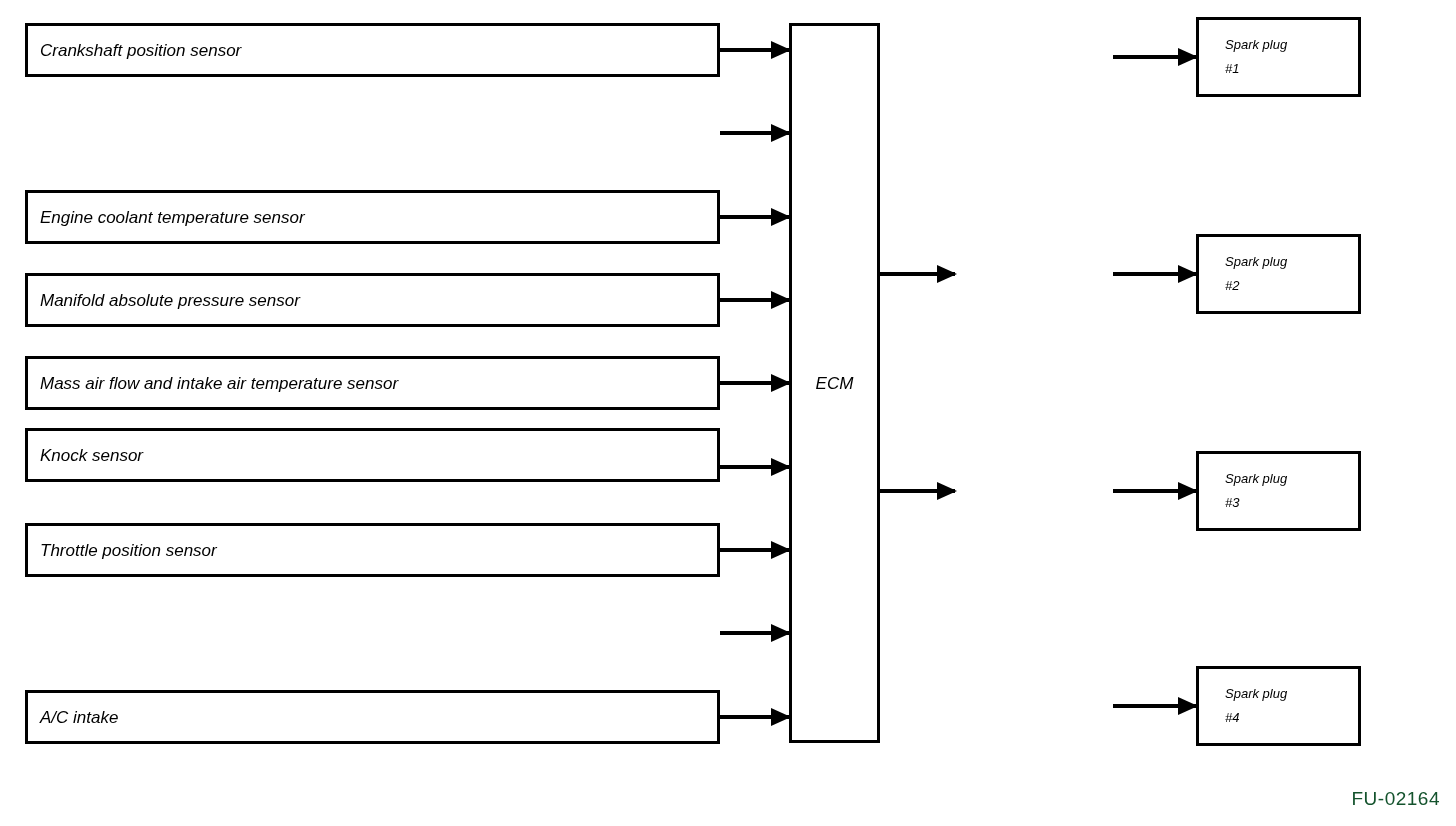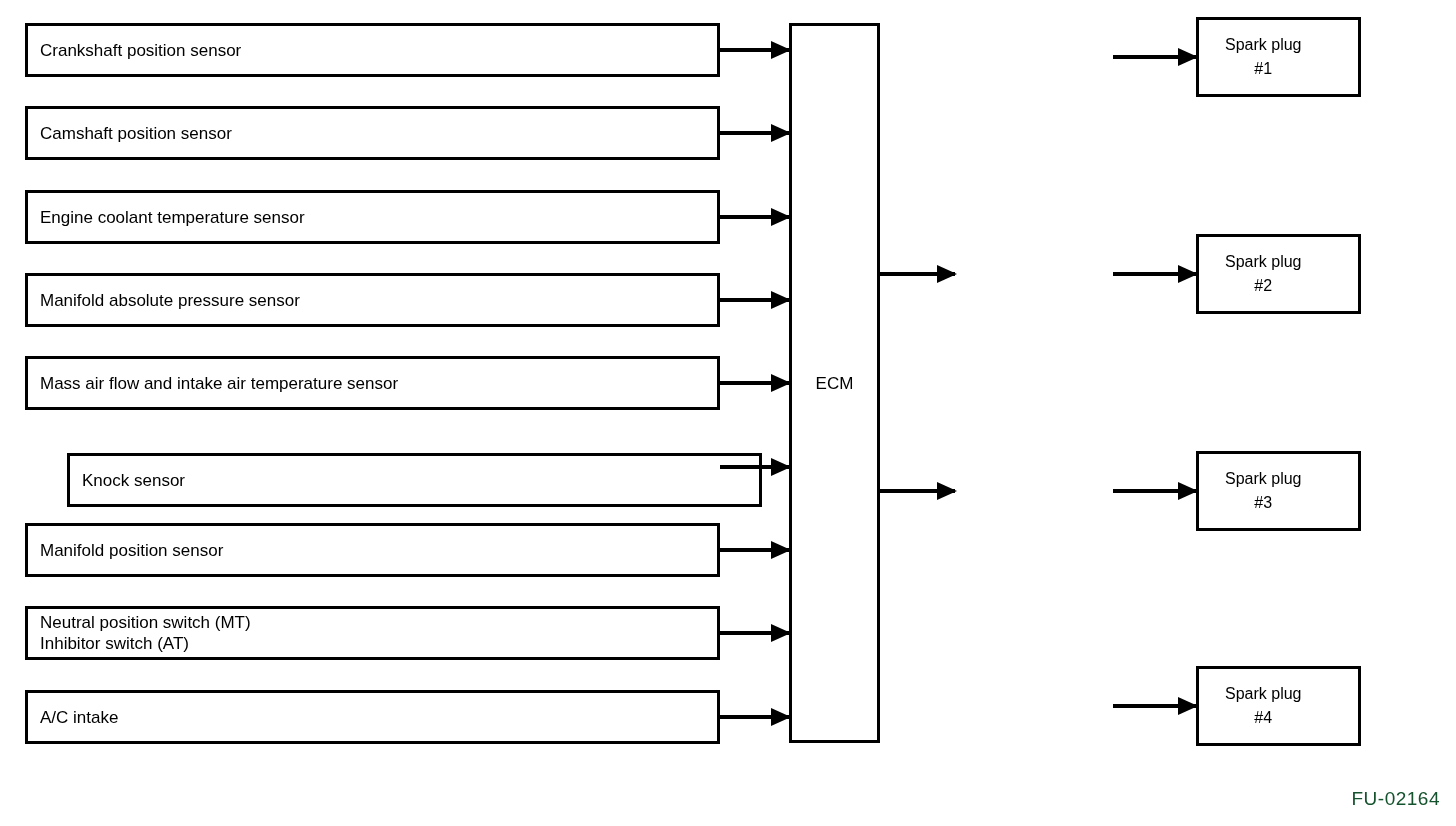--- a/index.html
+++ b/index.html
@@ -18,20 +18,21 @@
   }
 
   
   .box {
     position: absolute;
     box-sizing: border-box;
     border: 3px solid #000000;
     background: #ffffff;
     display: flex;
     align-items: center;
+    font-style: italic;
   }
   .box .label {
     font-size: 17px;
     line-height: 21px;
     color: #000000;
     white-space: pre-line;
     letter-spacing: 0px;
   }
 
   
@@ -72,23 +73,22 @@
   }
 
   
   .plug-box {
     left: 1196px;
     width: 165px;
     height: 80px;
   }
   .plug-box .label {
     padding-left: 26px;
-    font-size: 16px;
+    font-size: 13px;
     line-height: 24px;
-    text-align: center;
   }
 
   
   .arrow {
     position: absolute;
     height: 4px;
     background: #000000;
   }
   .arrow::after {
     content: "";
@@ -113,41 +113,34 @@
   }
 </style>
 </head>
 <body>
 
 <div id="canvas">
 
   <div class="box sensor-box" style="top:23px;">
     <span class="label">Crankshaft position sensor</span>
   </div>
-  <div class="box sensor-box" style="top:106px;">
-    <span class="label">Camshaft position sensor</span>
-  </div>
   <div class="box sensor-box" style="top:190px;">
     <span class="label">Engine coolant temperature sensor</span>
   </div>
   <div class="box sensor-box" style="top:273px;">
     <span class="label">Manifold absolute pressure sensor</span>
   </div>
   <div class="box sensor-box" style="top:356px;">
     <span class="label">Mass air flow and intake air temperature sensor</span>
   </div>
-  <div class="box sensor-box" style="top:453px;margin-left:42px;">
+  <div class="box sensor-box" style="top:428px;">
     <span class="label">Knock sensor</span>
   </div>
   <div class="box sensor-box" style="top:523px;">
-    <span class="label">Manifold position sensor</span>
-  </div>
-  <div class="box sensor-box" style="top:606px;">
-    <span class="label">Neutral position switch (MT)
-Inhibitor switch (AT)</span>
+    <span class="label">Throttle position sensor</span>
   </div>
   <div class="box sensor-box" style="top:690px;">
     <span class="label">A/C intake</span>
   </div>
 
   <div class="arrow" style="left:720px; top:48px;  width:69px;"></div>
   <div class="arrow" style="left:720px; top:131px; width:69px;"></div>
   <div class="arrow" style="left:720px; top:215px; width:69px;"></div>
   <div class="arrow" style="left:720px; top:298px; width:69px;"></div>
   <div class="arrow" style="left:720px; top:381px; width:69px;"></div>

